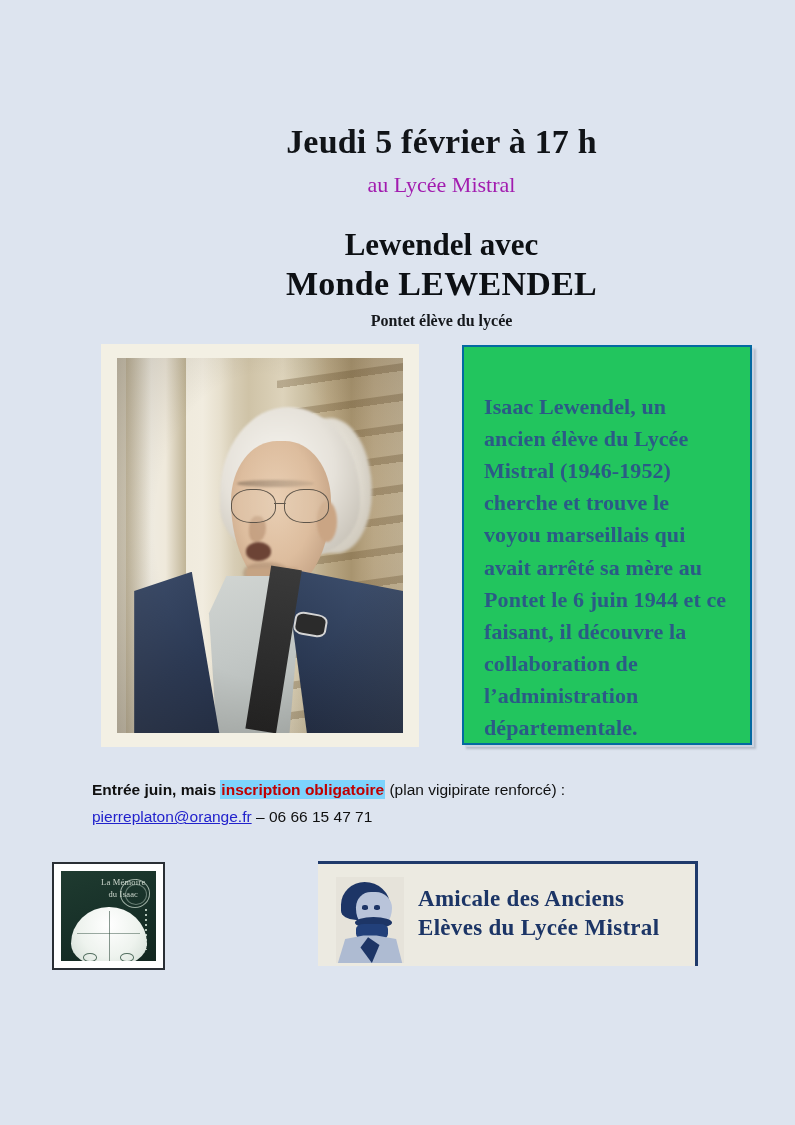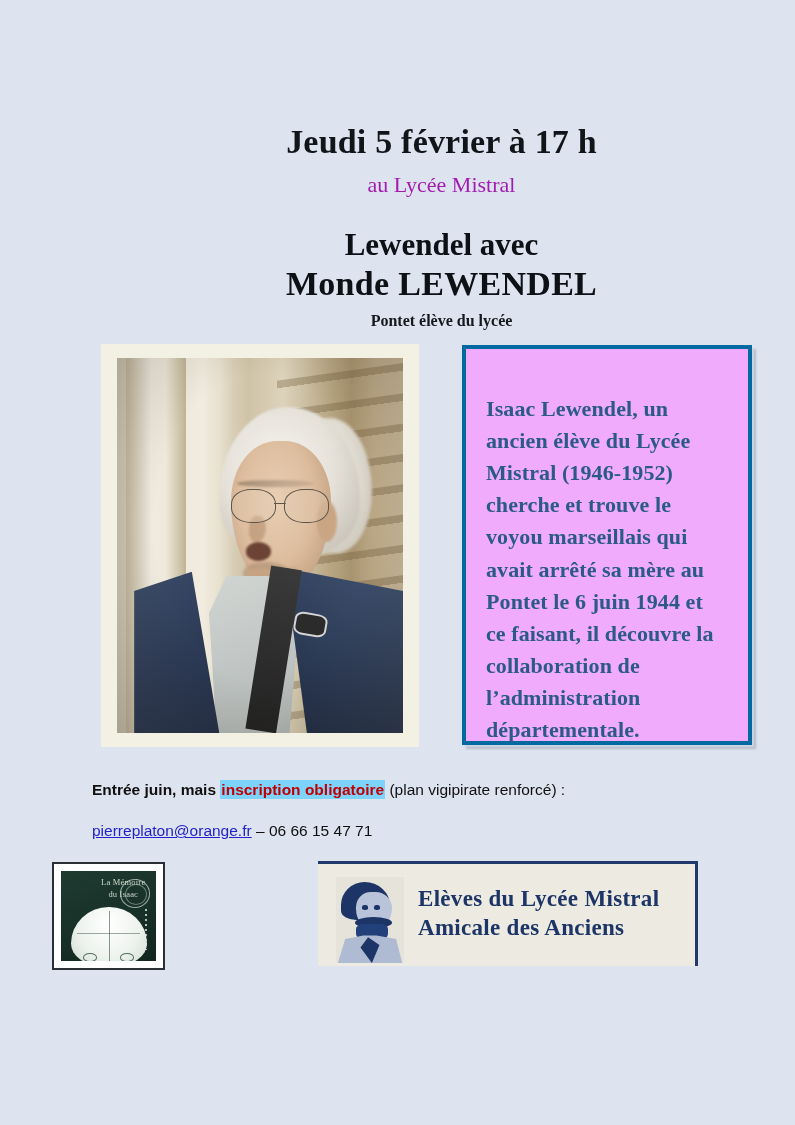--- a/index.html
+++ b/index.html
@@ -261,22 +261,22 @@
   }
 
   
   .desc-box {
     position: absolute;
     left: 462px;
     top: 2px;
     width: 290px;
     height: 400px;
     box-sizing: border-box;
-    background: #f0abfc;
-    border: 4px solid #0369a1;
+    background: #22c55e;
+    border: 2px solid #0369a1;
     box-shadow: 3px 3px 0 -1px #c9d2e1, 4px 4px 2px rgba(90,100,120,0.30);
     padding: 44px 22px 20px 20px;
   }
   .desc-text {
     font-family: "Liberation Serif", "DejaVu Serif", serif;
     font-weight: bold;
     font-size: 22px;
     line-height: 1.46;
     color: #2b5a86;
     letter-spacing: 0.1px;
@@ -299,21 +299,21 @@
   .contact-line1 .b { font-weight: bold; }
   .hl {
     background: #7dd3fc;
     color: #c00000;
     font-weight: bold;
     padding: 1px 1px;
   }
   .contact-line2 {
     font-size: 15.5px;
     line-height: 1.62;
-    margin-top: 17px;
+    margin-top: 3px;
   }
   .email-link {
     color: #2222cc;
     text-decoration: underline;
   }
 
   
   .book-logo {
     position: absolute;
     left: 52px;
@@ -565,18 +565,18 @@
       <div class="am-hair"></div>
       <div class="am-face"></div>
       <div class="am-eye l"></div>
       <div class="am-eye r"></div>
       <div class="am-mous"></div>
       <div class="am-beard"></div>
       <div class="am-coat"></div>
       <div class="am-lapel"></div>
     </div>
     <div class="am-text">
+      <div>Amicale des Anciens</div>
       <div>Elèves du Lycée Mistral</div>
-      <div>Amicale des Anciens</div>
     </div>
   </div>
 
 </div>
 
 </body></html>

